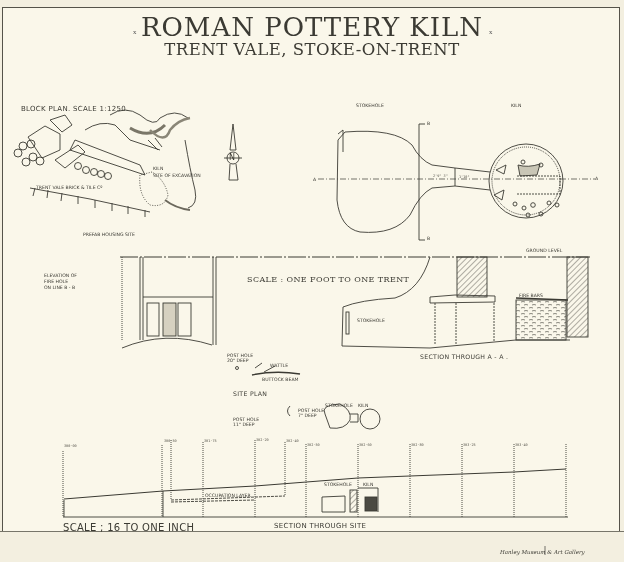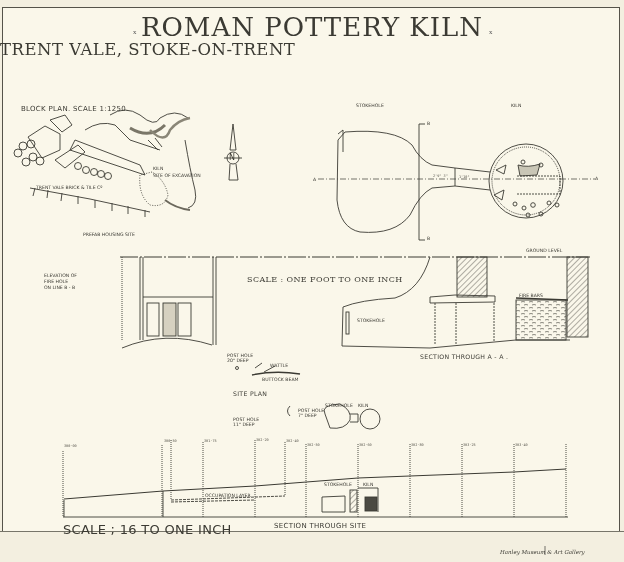--- a/index.html
+++ b/index.html
@@ -2,21 +2,21 @@
 <html><head>
   <meta charset="utf-8">
   <style>
     html, body { margin: 0; padding: 0; }
     body { width: 624px; height: 562px; background: #f3efe0; overflow: hidden; position: relative; font-family: "DejaVu Serif", serif; color: #3b3a33; }
     .sheet { position: absolute; left: 2px; top: 7px; width: 616px; height: 523px; border: 1.5px solid #55534a; background: #faf7ea; }
     .outer-line { position: absolute; left: 0; top: 531px; width: 624px; height: 1px; background: #77756a; }
     svg.art { position: absolute; left: 0; top: 0; width: 624px; height: 562px; }
     .txt { position: absolute; white-space: nowrap; color: #3b3a33; }
     .title { left: 0; width: 624px; text-align: center; top: 12px; font-size: 26px; letter-spacing: 1px; font-family: "DejaVu Serif", serif; }
-    .subtitle { left: 0; width: 624px; text-align: left; top: 40px; font-size: 16.5px; letter-spacing: 0.5px; }
+    .subtitle { left: 0; width: 624px; text-align: center; top: 40px; font-size: 16.5px; letter-spacing: 0.5px; }
     .lbl { font-size: 6.2px; font-family: "DejaVu Sans", sans-serif; letter-spacing: 0.3px; text-transform: uppercase; }
     .lbl-s { font-size: 4.6px; font-family: "DejaVu Sans", sans-serif; text-transform: uppercase; line-height: 5.5px; }
     .lbl-m { font-size: 8px; font-family: "DejaVu Serif", serif; letter-spacing: 0.4px; }
     .credit { font-size: 5.5px; font-style: italic; font-family: "DejaVu Serif", serif; }
     .stake { font-size: 3.5px; font-family: "DejaVu Sans Mono", monospace; color: #55534a; }
     .mark { font-size: 6px; color: #555; }
   </style>
 </head>
 <body>
 
@@ -177,21 +177,21 @@
 <span class="txt lbl-s" style="left:313px;top:177px">A</span>
 <span class="txt lbl-s" style="left:595px;top:176px">A</span>
 <span class="txt stake" style="left:433px;top:174px">2'9" 3"</span>
 <span class="txt stake" style="left:459px;top:175px">1'10"</span>
 <span class="txt lbl-s" style="left:526px;top:248px">GROUND LEVEL</span>
 
 <div class="txt lbl-s" style="left:44px;top:273px">ELEVATION OF</div>
 <div class="txt lbl-s" style="left:44px;top:279px">FIRE HOLE</div>
 <div class="txt lbl-s" style="left:44px;top:285px">ON LINE B - B</div>
 
-<span class="txt lbl-m" style="left:247px;top:275px">SCALE : ONE FOOT TO ONE INCH</span>
+<span class="txt lbl-m" style="left:247px;top:275px">SCALE : ONE FOOT TO ONE TRENT</span>
 
 <span class="txt lbl-s" style="left:357px;top:318px">STOKEHOLE</span>
 <span class="txt lbl-s" style="left:519px;top:293px">FIRE BARS</span>
 <span class="txt lbl" style="left:420px;top:353px">SECTION THROUGH A - A .</span>
 
 <div class="txt lbl-s" style="left:227px;top:353px">POST HOLE</div>
 <div class="txt lbl-s" style="left:227px;top:358px">20" DEEP</div>
 <span class="txt lbl-s" style="left:270px;top:363px">WATTLE</span>
 <span class="txt lbl-s" style="left:262px;top:377px">BUTTOCK BEAM</span>
 <span class="txt lbl" style="left:233px;top:390px">SITE PLAN</span>
@@ -209,16 +209,16 @@
 <span class="txt stake" style="left:286px;top:439px">302·40</span>
 <span class="txt stake" style="left:307px;top:443px">302·50</span>
 <span class="txt stake" style="left:359px;top:443px">302·60</span>
 <span class="txt stake" style="left:411px;top:443px">302·80</span>
 <span class="txt stake" style="left:463px;top:443px">303·25</span>
 <span class="txt stake" style="left:515px;top:443px">303·40</span>
 
 <span class="txt lbl-s" style="left:205px;top:493px">OCCUPATION LAYER</span>
 <span class="txt lbl-s" style="left:324px;top:482px">STOKEHOLE</span>
 <span class="txt lbl-s" style="left:363px;top:482px">KILN</span>
-<span class="txt lbl" style="left:63px;top:522px;font-size:13px">SCALE ; 16 TO ONE INCH</span>
+<span class="txt lbl" style="left:63px;top:522px;font-size:10px">SCALE ; 16 TO ONE INCH</span>
 <span class="txt lbl" style="left:274px;top:522px;font-size:7px">SECTION THROUGH SITE</span>
 
 <span class="txt credit" style="left:500px;top:549px">Hanley Museum &amp; Art Gallery</span>
 
 </body></html>

